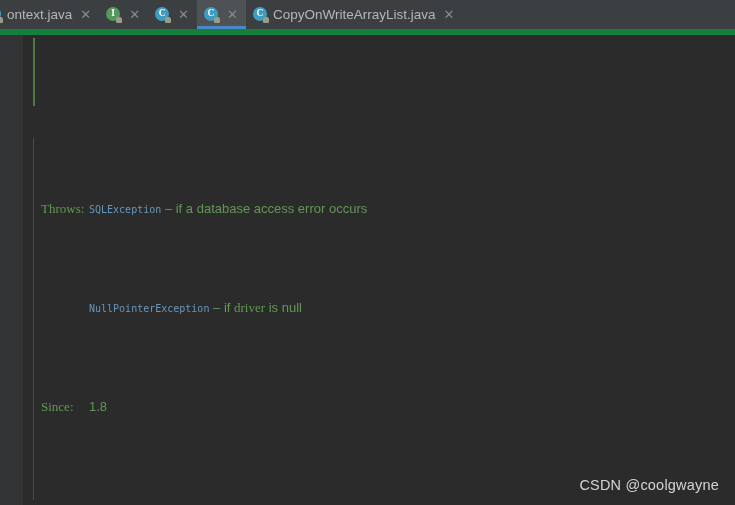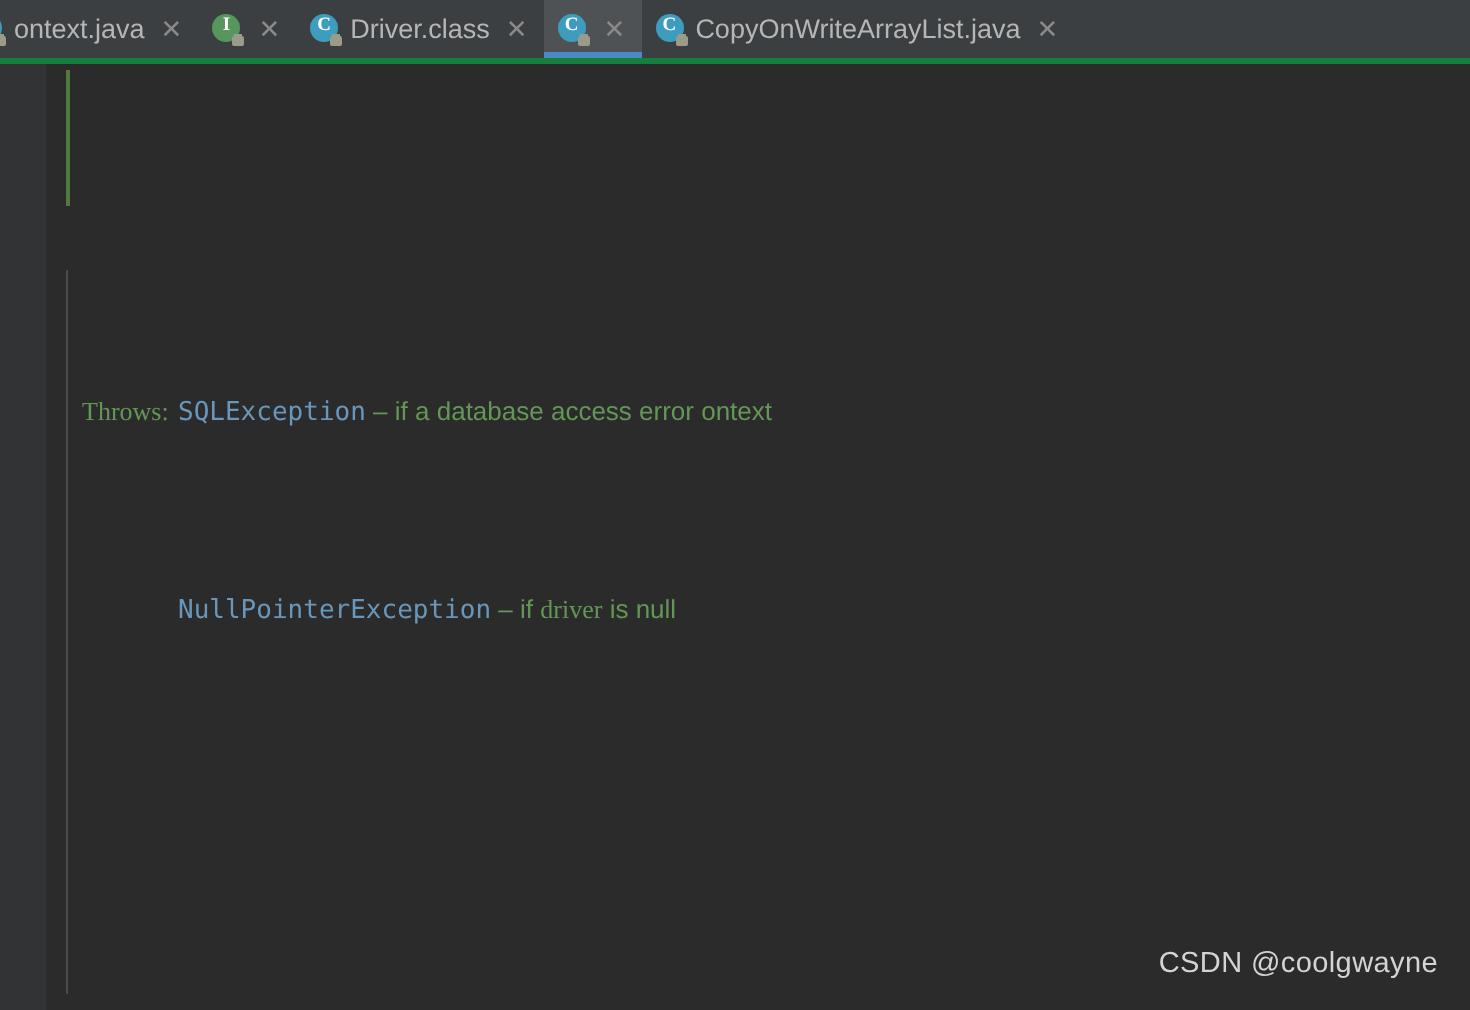--- a/index.html
+++ b/index.html
@@ -14,21 +14,21 @@
     font-family: "DejaVu Sans Mono", monospace;
     -webkit-font-smoothing: antialiased;
   }
 
   
   .tabbar {
     display: flex;
     align-items: stretch;
     height: 29px;
     background: #3c3f41;
-    border-bottom: 3px solid #15803d;
+    border-bottom: 6px solid #15803d;
     overflow: hidden;
     white-space: nowrap;
   }
   .tab {
     display: flex;
     align-items: center;
     gap: 5px;
     padding: 0 8px 0 7px;
     height: 29px;
     box-sizing: border-box;
@@ -129,21 +129,21 @@
     left: 33px;
     top: 3px;
     width: 2px;
     height: 68px;
     background: #4e7a3f;
   }
   .doc-label { display: inline-block; width: 48px; color: #629755; font-family: Liberation Serif, serif; }
   .doc-exc {
     color: #6897bb;
     font-family: "DejaVu Sans Mono", monospace;
-    font-size: 13px;
+    font-size: 10px;
   }
   .doc-dash { color: #629755; }
   .doc-mono {
     font-family: Liberation Serif, serif;
     font-size: 13px;
     color: #629755;
   }
 
   
   .indent-guide {
@@ -186,21 +186,20 @@
       <span class="lock"></span>
     </span>
     <span class="tab-close">✕</span>
   </div>
 
   <div class="tab">
     <span class="ficon">
       <span class="disc cls">C</span>
       <span class="lock"></span>
     </span>
-    <span class="tab-label">Driver.class</span>
     <span class="tab-close">✕</span>
   </div>
 
   <div class="tab active">
     <span class="ficon">
       <span class="disc cls">C</span>
       <span class="lock"></span>
     </span>
     <span class="tab-close">✕</span>
     <span class="tab-underline"></span>
@@ -225,24 +224,25 @@
 <div class="editor">
 
   <div class="gutter"></div>
   <div class="doc-rail"></div>
   <div class="indent-guide"></div>
 
   <div class="code">
 
     
     <div style="height:7px"></div>
-    <div class="doc-line"><span class="doc-label">Throws:</span><span class="doc-exc">SQLException</span> <span class="doc-dash">–</span> <span>if a database access error ontext</span></div>
+    <div class="doc-line"><span class="doc-label">Throws:</span><span class="doc-exc">SQLException</span> <span class="doc-dash">–</span> <span>if a database access error occurs</span></div>
 
     <div class="doc-line"><span class="doc-label"></span><span class="doc-exc">NullPointerException</span> <span class="doc-dash">–</span> <span>if </span><span class="doc-mono">driver</span><span> is null</span></div>
 
+    <div class="doc-line"><span class="doc-label">Since:</span><span>1.8</span></div>
 
     <div style="height:9px"></div>
 
     
     
 
     
 
     
 

